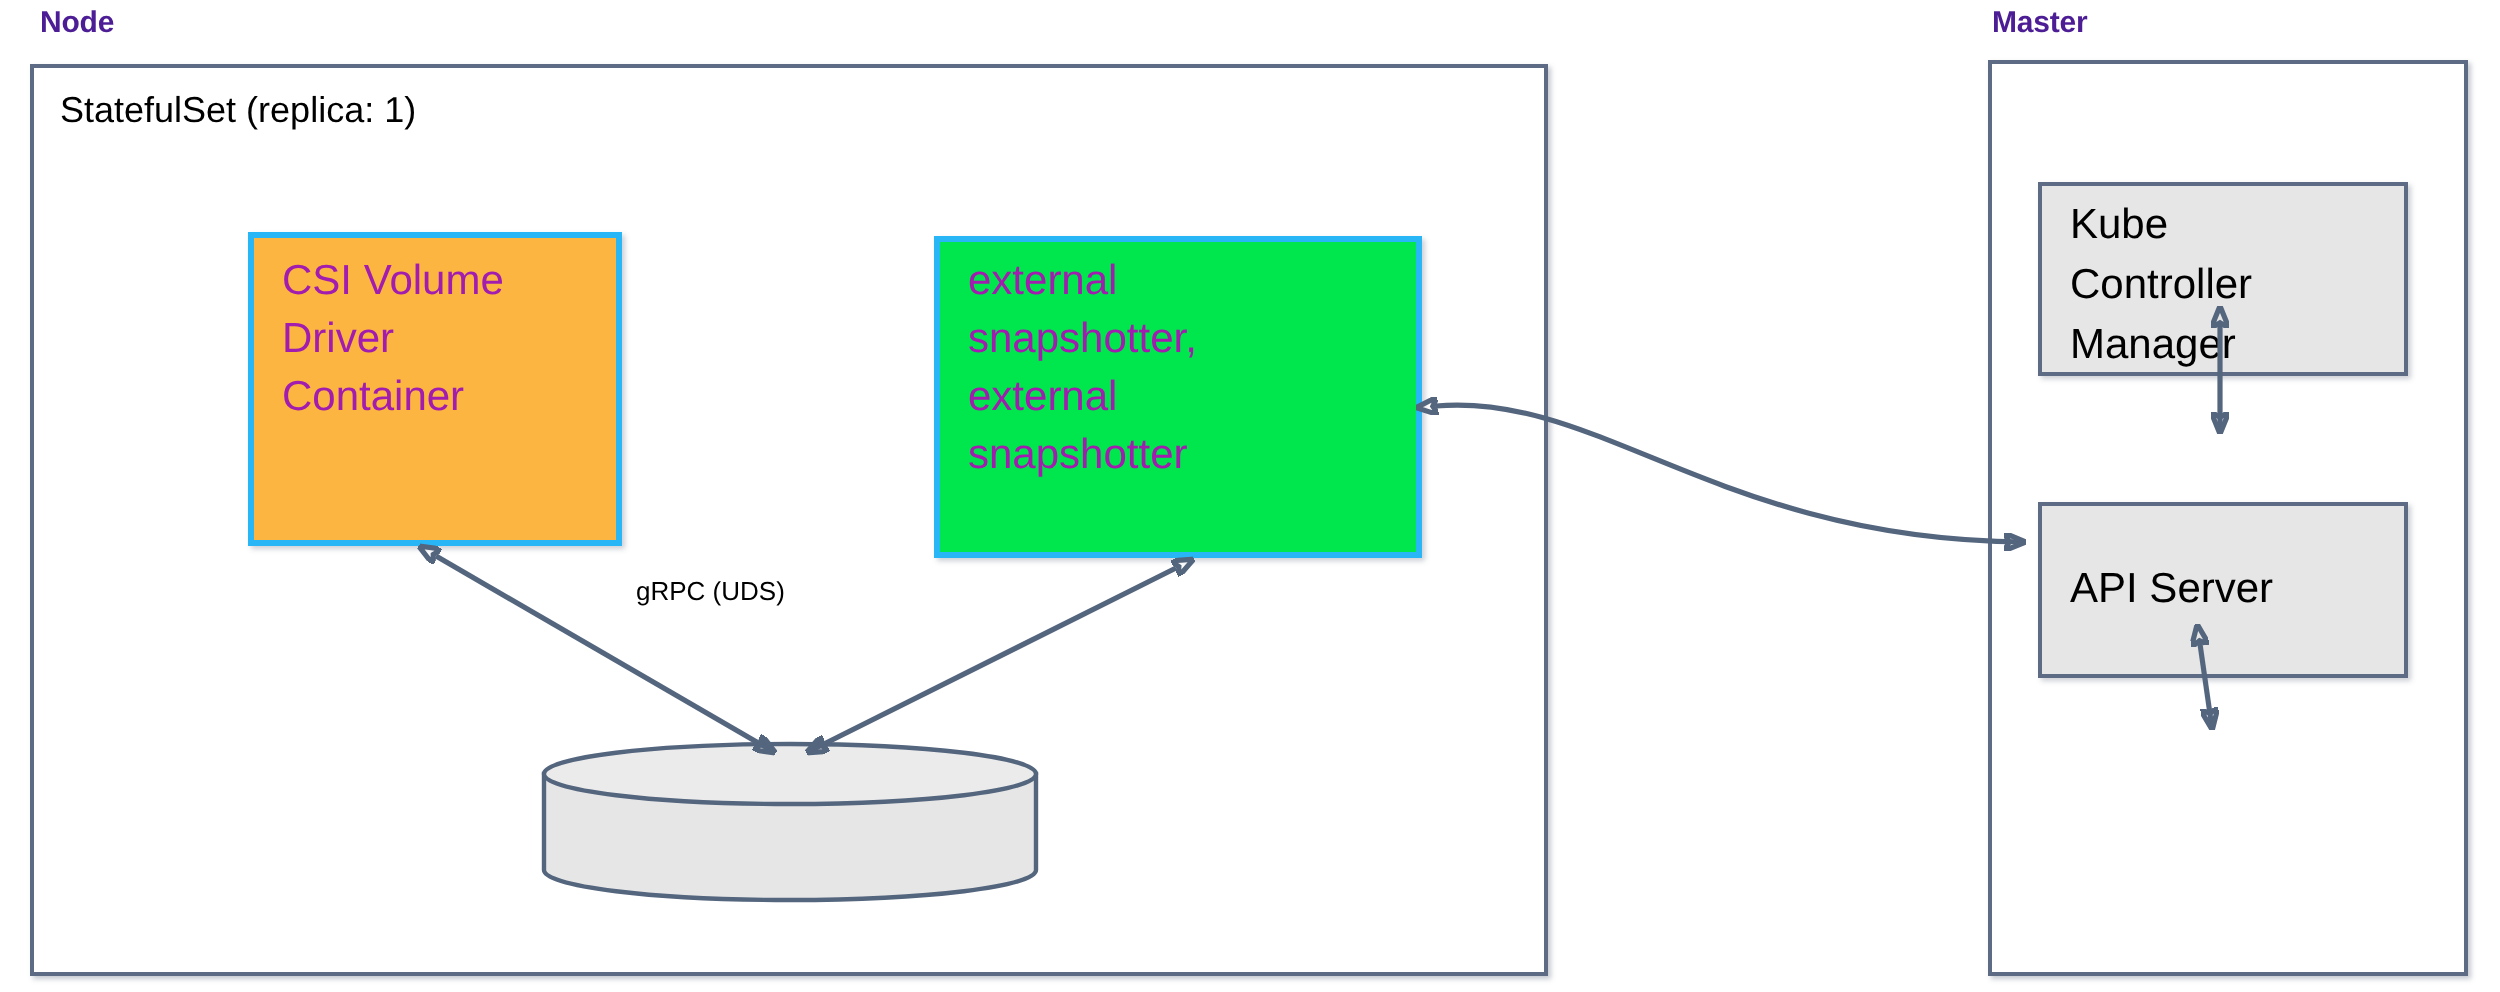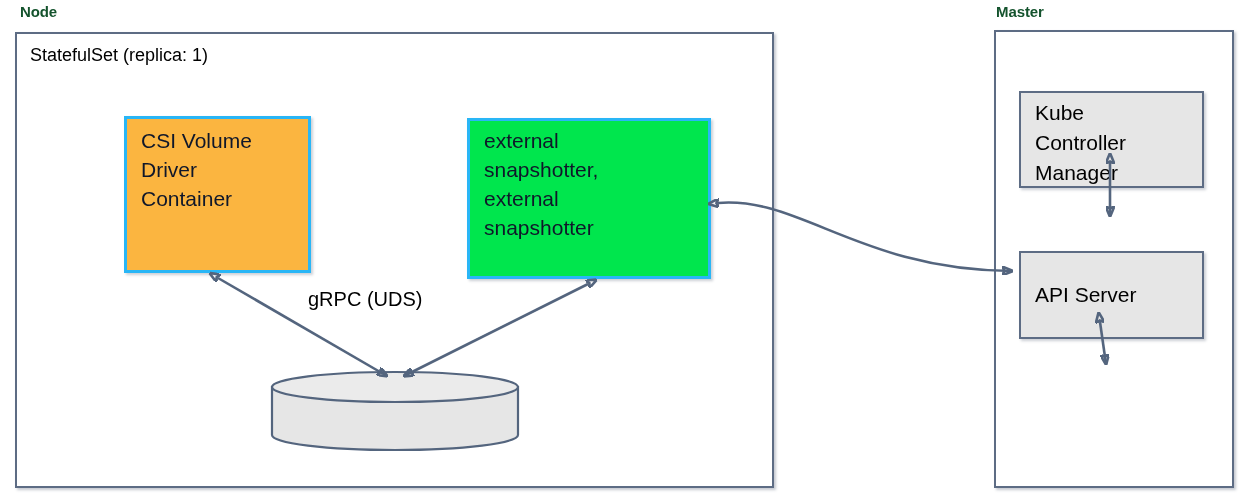--- a/index.html
+++ b/index.html
@@ -17,21 +17,21 @@
     height: 496px;
     background: #ffffff;
     overflow: hidden;
   }
 
   
   .group-label {
     position: absolute;
     font-size: 15px;
     font-weight: bold;
-    color: #14532d;
+    color: #4c1d95;
     letter-spacing: -0.1px;
     white-space: nowrap;
   }
   #label-node   { left: 20px;   top: 3px; }
   #label-master { left: 996px;  top: 3px; }
 
   
   .container-box {
     position: absolute;
     background: #ffffff;
@@ -59,21 +59,21 @@
 
   
   .component-box {
     position: absolute;
     border: 3px solid #29b6f6;
     box-sizing: border-box;
     box-shadow: 1.5px 1.5px 2.5px rgba(90,100,120,0.3);
     padding: 8px 0 0 14px;
     font-size: 21px;
     line-height: 1.38;
-    color: #0f172a;
+    color: #a21caf;
   }
   #csi-driver-box {
     left: 124px; top: 116px;
     width: 187px; height: 157px;
     background: #fbb540;
   }
   #external-box {
     left: 467px; top: 118px;
     width: 244px; height: 161px;
     background: #00e64d;
@@ -130,22 +130,22 @@
     position: absolute;
     left: 0; top: 0;
     width: 1250px; height: 496px;
     pointer-events: none;
   }
   #arrow-layer path, #arrow-layer line { fill: none; stroke: #54657e; stroke-width: 2.6; }
 
   
   #grpc-label {
     position: absolute;
-    left: 308px; top: 288px;
-    font-size: 20px;
+    left: 318px; top: 288px;
+    font-size: 13px;
     color: #000000;
     white-space: nowrap;
   }
 </style>
 </head>
 <body>
 
 <div id="canvas">
 
   <div class="group-label" id="label-node">Node</div>

